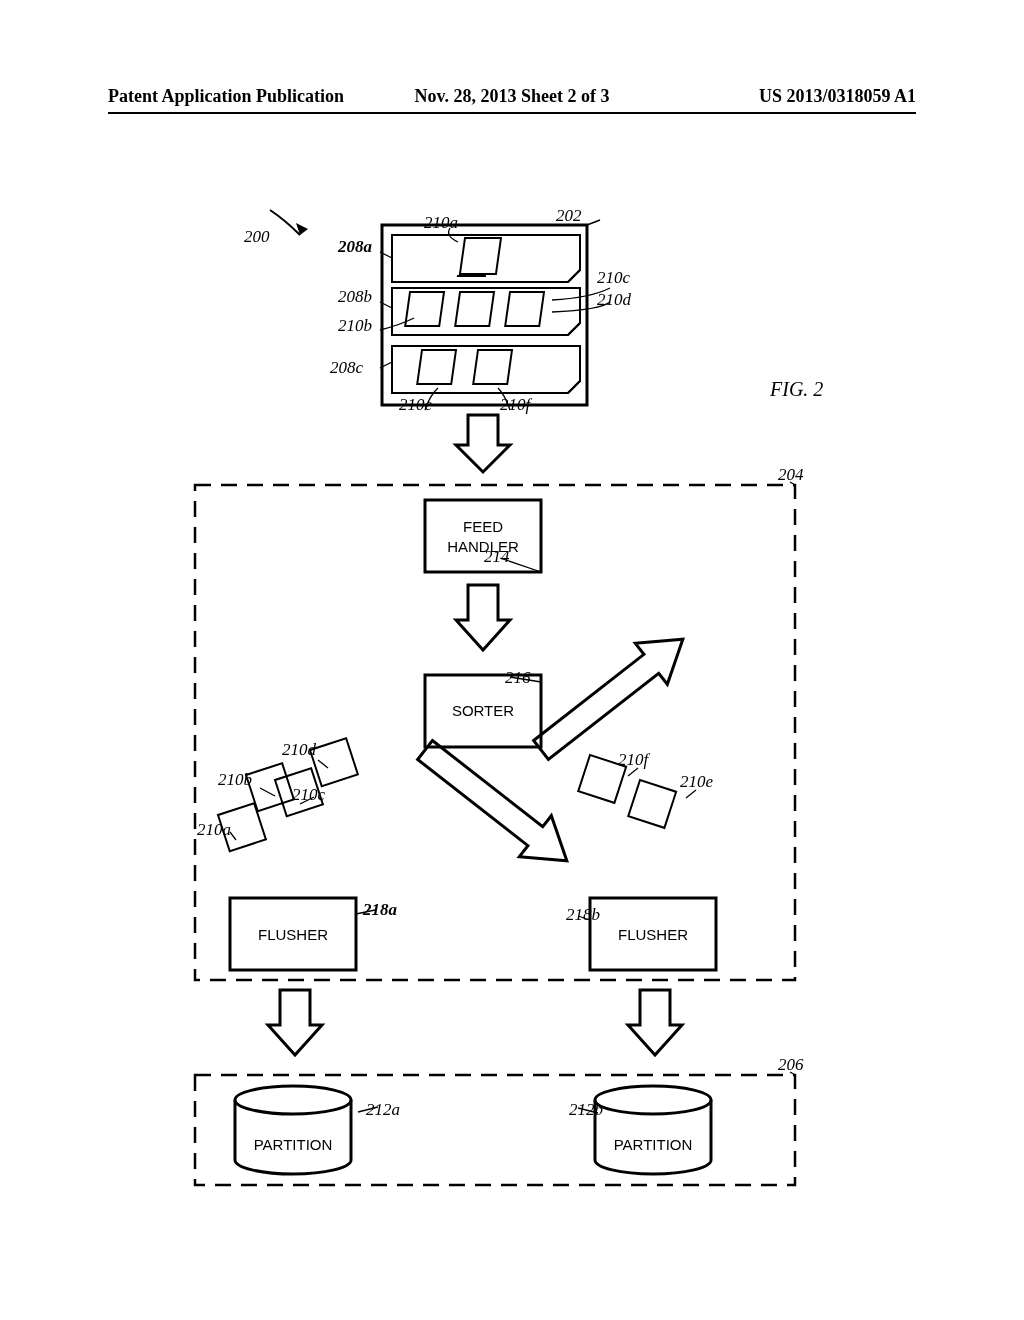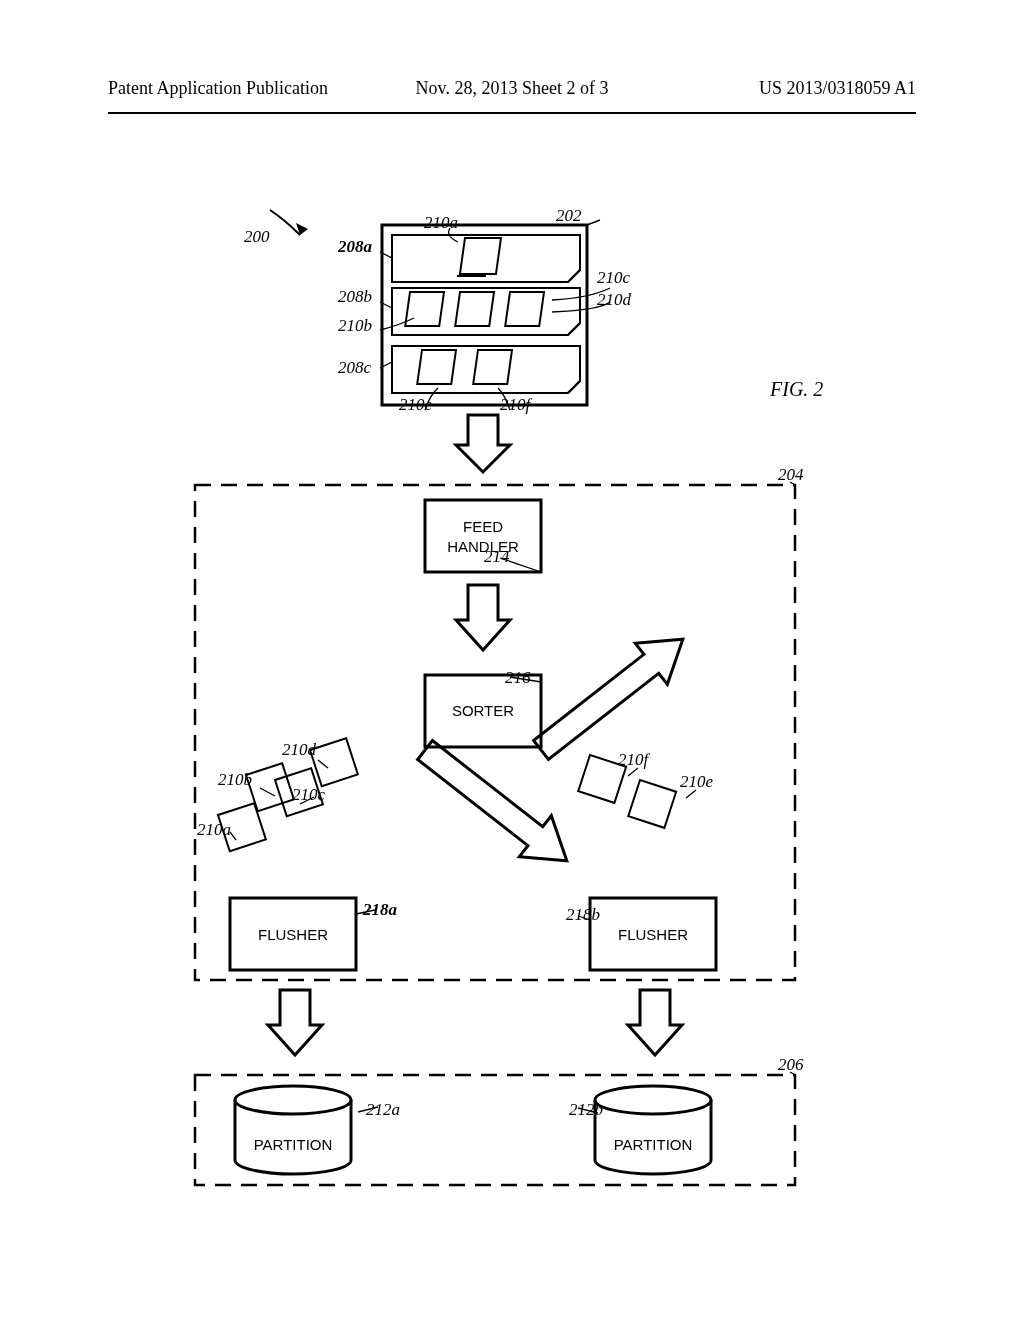--- a/index.html
+++ b/index.html
@@ -10,26 +10,26 @@
     color: #000;
   }
   .page {
     position: relative;
     width: 1024px;
     height: 1320px;
     background: #fff;
   }
   .header {
     position: absolute;
-    top: 78px;
+    top: 86px;
     left: 108px;
     right: 108px;
     height: 28px;
     font-size: 18px;
-    font-weight: normal;
+    font-weight: bold;
   }
   .header .left { position: absolute; left: 0; top: 0; }
   .header .center { position: absolute; left: 50%; top: 0; transform: translateX(-50%); }
   .header .right { position: absolute; right: 0; top: 0; }
   .header-rule {
     position: absolute;
     top: 112px;
     left: 108px;
     right: 108px;
     border-top: 2px solid #000;
@@ -76,21 +76,21 @@
 
   <div class="figcap" style="left:770px; top:378px;">FIG. 2</div>
 
   <div class="label" style="left:244px; top:192px;margin-top:35px;">200</div>
   <div class="label" style="left:556px; top:206px;">202</div>
   <div class="label" style="left:778px; top:465px;">204</div>
   <div class="label" style="left:778px; top:1055px;">206</div>
 
   <div class="label" style="left:338px; top:237px;font-weight:bold;">208a</div>
   <div class="label" style="left:338px; top:287px;">208b</div>
-  <div class="label" style="left:338px; top:358px;">208c</div>
+  <div class="label" style="left:330px; top:358px;">208c</div>
 
   <div class="label" style="left:424px; top:213px;">210a</div>
   <div class="label" style="left:338px; top:316px;">210b</div>
   <div class="label" style="left:597px; top:268px;">210c</div>
   <div class="label" style="left:597px; top:290px;">210d</div>
   <div class="label" style="left:399px; top:395px;">210e</div>
   <div class="label" style="left:500px; top:395px;">210f</div>
 
   <div class="label" style="left:484px; top:547px;">214</div>
   <div class="label" style="left:505px; top:668px;">216</div>

